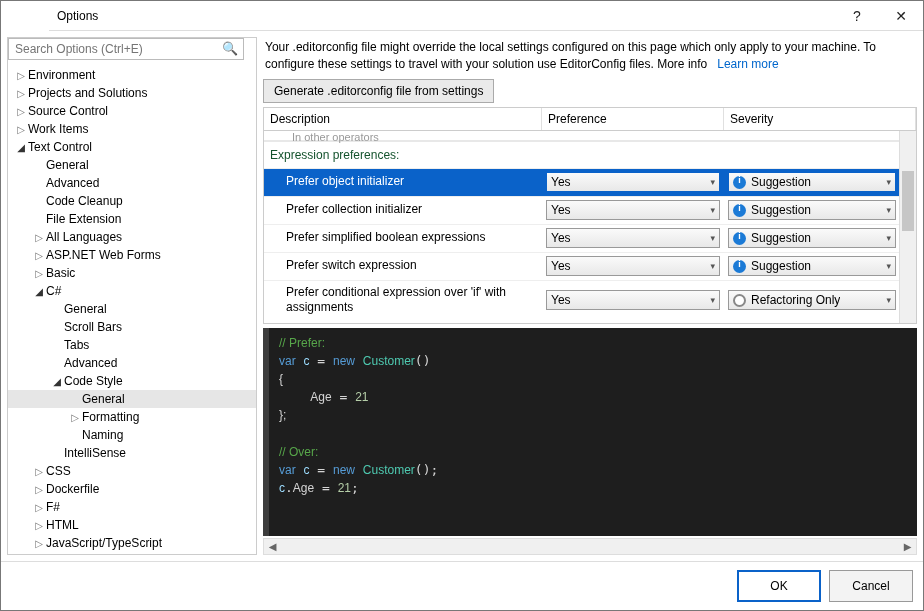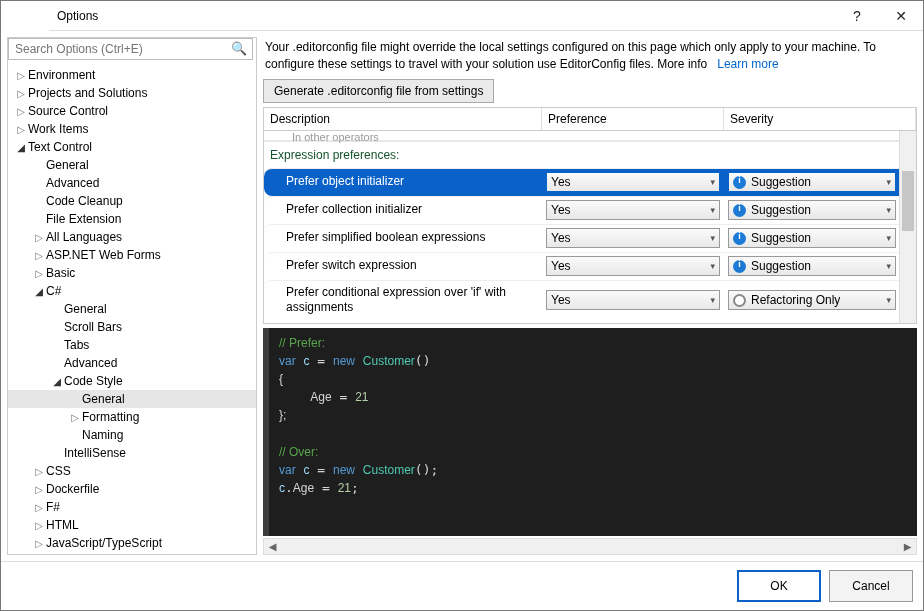--- a/index.html
+++ b/index.html
@@ -4,21 +4,21 @@
 <style>
   * { box-sizing: border-box; font-family: "Segoe UI", Tahoma, sans-serif; font-size: 12px; }
   html, body { margin: 0; padding: 0; }
   .window { width: 924px; height: 611px; background: #ffffff; border: 1px solid #777; display: flex; flex-direction: column; position: relative; }
   .titlebar { height: 30px; display: flex; align-items: center; justify-content: space-between; padding: 0 0 0 8px; border-bottom: 1px solid #ddd; margin-left: 48px; }
   .titlebar .title { font-size: 12px; }
   .titlebar .controls { display: flex; }
   .titlebar .ctl { width: 44px; height: 28px; display: flex; align-items: center; justify-content: center; font-size: 14px; color: #222; }
   .body { flex: 1; display: flex; padding: 6px; gap: 6px; overflow: hidden; }
   .sidebar { width: 250px; display: flex; flex-direction: column; border: 1px solid #ccc; }
-  .search { position: relative; margin: 0 3px 4px 0; }
+  .search { position: relative; margin: 0 12px 4px 0; }
   .search input { width: 100%; height: 22px; padding: 2px 24px 2px 6px; border: 1px solid #bbb; }
   .search .icon { position: absolute; right: 5px; top: 3px; color: #555; font-size: 13px; }
   .tree { flex: 1; overflow-y: auto; overflow-x: hidden; padding: 2px 0; }
   .tree .item { display: flex; align-items: center; height: 18px; white-space: nowrap; cursor: default; padding-right: 4px;}
   .tree .item .chev { width: 14px; text-align: center; color: #777; display: inline-block; font-size: 10px;}
   .tree .item .chev.open { color: #333; }
   .tree .item.selected { background: #e6e6e6; }
   .content { flex: 1; display: flex; flex-direction: column; overflow: hidden;}
   .info { padding: 2px 2px 6px 2px; line-height: 1.4; }
   .info a { color: #0066cc; text-decoration: none; }
@@ -27,21 +27,21 @@
   .grid-header { display: flex; background: #fff; border-bottom: 1px solid #ccc; }
   .grid-header .col { padding: 4px 6px; border-right: 1px solid #e0e0e0;}
   .col-desc { flex: 0 0 278px; }
   .col-pref { flex: 0 0 182px; }
   .col-sev  { flex: 1; }
   .grid-body { height: 192px; overflow: hidden; position: relative; background: #fff;}
   .grid-scroll { position: absolute; right:0; top:0; bottom:0; width:17px; background:#f0f0f0; border-left:1px solid #ddd;}
   .grid-scroll .thumb { position:absolute; left:2px; right:2px; top:40px; height:60px; background:#c6c6c6;}
   .group-hdr { padding: 6px 6px; font-size: 12px; color: #14532d; border-top:1px solid #e8e8e8;}
   .cutoff { height:10px; border-bottom:1px solid #e8e8e8; padding-left:28px; color:#999; font-size:11px;}
-  .row { display: flex; align-items: center; min-height: 28px; border-top: 1px solid #eee; border-radius: 8px;}
+  .row { display: flex; align-items: center; min-height: 28px; border-top: 1px solid #eee;}
   .row.sel { background: #0a62c9; }
   .row.sel .desc { color: #fff; }
   .row .desc { flex: 0 0 278px; padding: 4px 6px 4px 22px; line-height:1.3;}
   .row .pref, .row .sev { padding: 2px 4px; }
   .row .pref { flex: 0 0 182px; }
   .row .sev  { flex: 1; padding-right:20px;}
   .combo { width: 100%; height: 20px; border: 1px solid #999; background: linear-gradient(#fafafa,#e8e8e8); display: flex; align-items: center; padding: 0 4px; justify-content: space-between; cursor: pointer;}
   .row.sel .combo { border-color: #0a62c9; }
   .combo .txt { overflow: hidden; text-overflow: ellipsis; white-space: nowrap;}
   .combo .arr { font-size: 9px; color: #555; margin-left:4px;}

